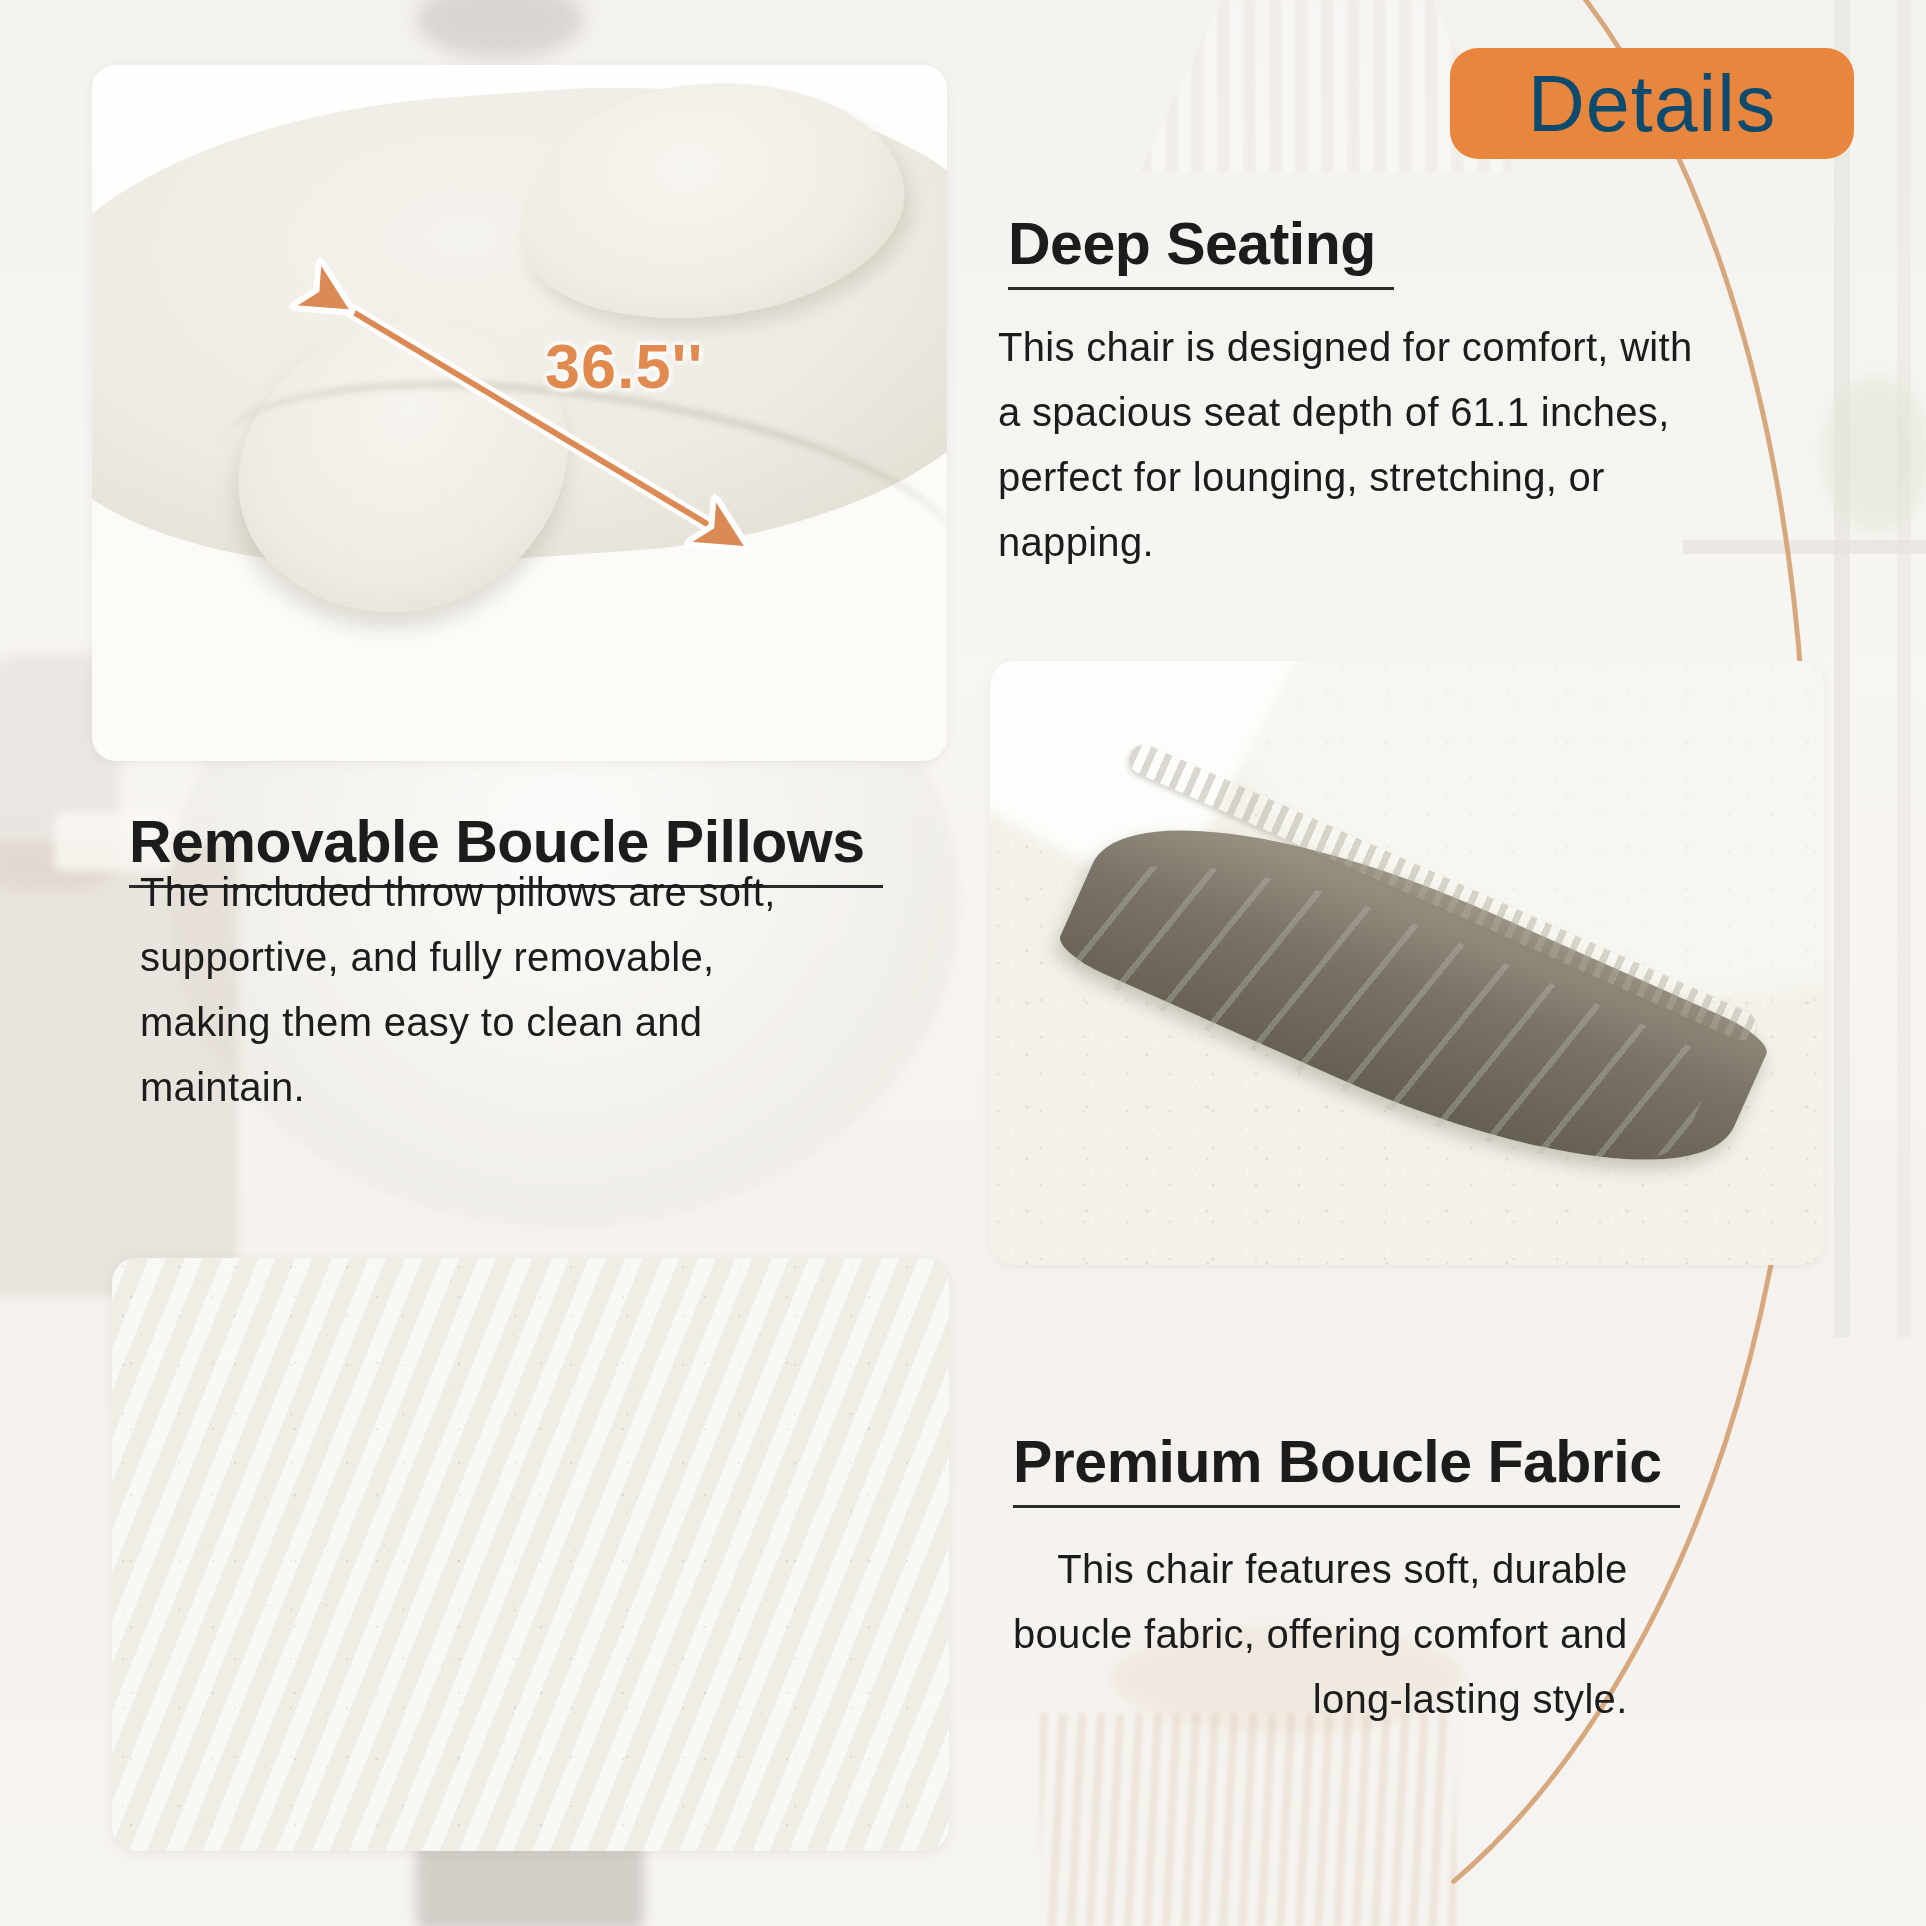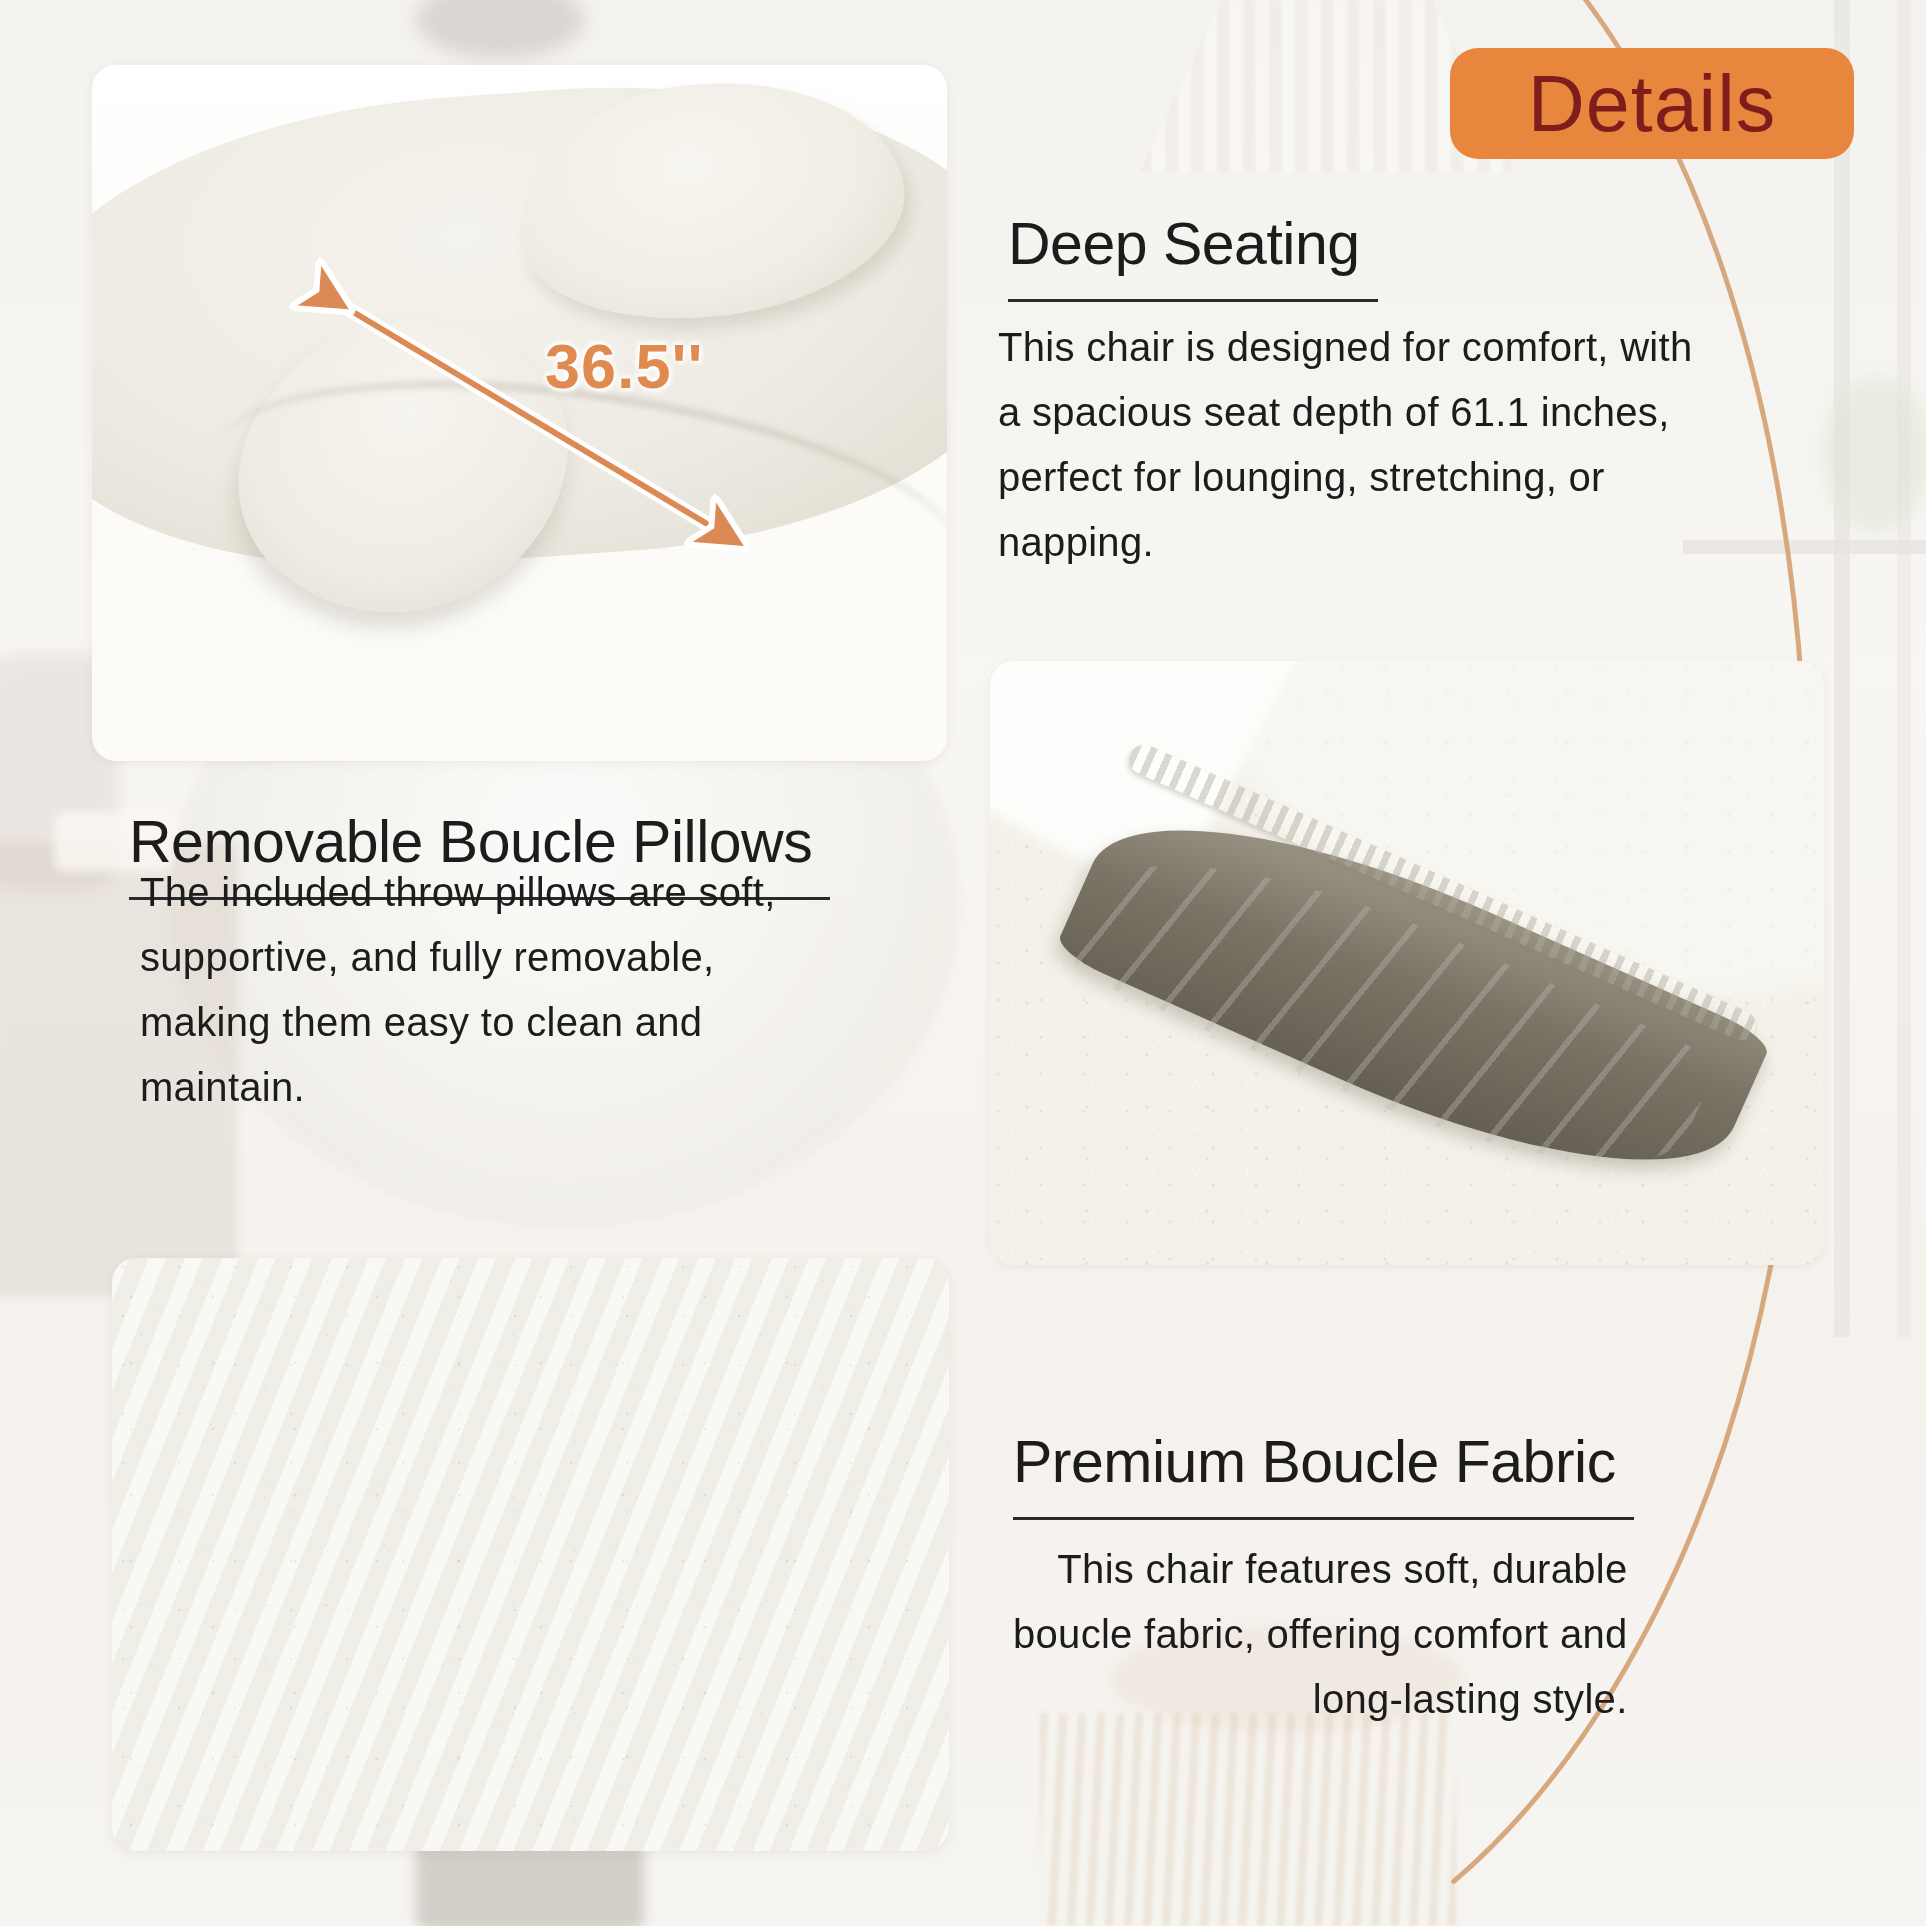--- a/index.html
+++ b/index.html
@@ -92,25 +92,25 @@
       repeating-linear-gradient(112deg,rgba(255,255,255,.5) 0 16px,rgba(233,231,222,.35) 16px 34px),
       radial-gradient(2.5px 2.5px at 11px 9px,rgba(146,144,129,.55),transparent 60%),
       radial-gradient(2px 2px at 29px 23px,rgba(173,171,156,.5),transparent 60%),
       radial-gradient(2.5px 2.5px at 47px 13px,rgba(255,255,255,.95),transparent 60%),
       radial-gradient(3px 3px at 19px 39px,rgba(128,126,112,.4),transparent 60%),
       radial-gradient(2px 2px at 40px 47px,rgba(201,199,185,.6),transparent 60%);
     background-size:auto,56px 49px,62px 54px,70px 43px,82px 66px,58px 60px;}
   
   .badge{position:absolute;left:1450px;top:48px;width:404px;height:111px;z-index:5;
     border-radius:28px;display:flex;align-items:center;justify-content:center;}
-  .badge span{font-size:79px;font-weight:400;color:#7f1d1d;letter-spacing:1px;}
+  .badge span{font-size:79px;font-weight:400;color:#0c4a6e;letter-spacing:1px;}
   
   .sec{position:absolute;z-index:4;}
-  .sec h2{margin:0;font-size:59px;font-weight:400;line-height:61px;letter-spacing:-0.5px;
-    display:inline-block;padding:0 18px 24px 0;border-bottom:3px solid #2a2a2a;}
+  .sec h2{margin:0;font-size:59px;font-weight:700;line-height:61px;letter-spacing:-0.5px;
+    display:inline-block;padding:0 18px 12px 0;border-bottom:3px solid #2a2a2a;}
   .sec p{margin:0;font-size:40px;line-height:65px;white-space:pre-line;letter-spacing:0.3px;}
   #sec-deep-h{left:1008px;top:214px;}
   #sec-deep-b{left:998px;top:315px;}
   #sec-rem-h{left:129px;top:812px;}
   #sec-rem-b{left:132px;top:860px;margin-left:8px;}
   #sec-prem-h{left:1013px;top:1432px;}
   #sec-prem-b{left:1013px;top:1537px;text-align:right;}
 </style>
 </head>
 <body>

